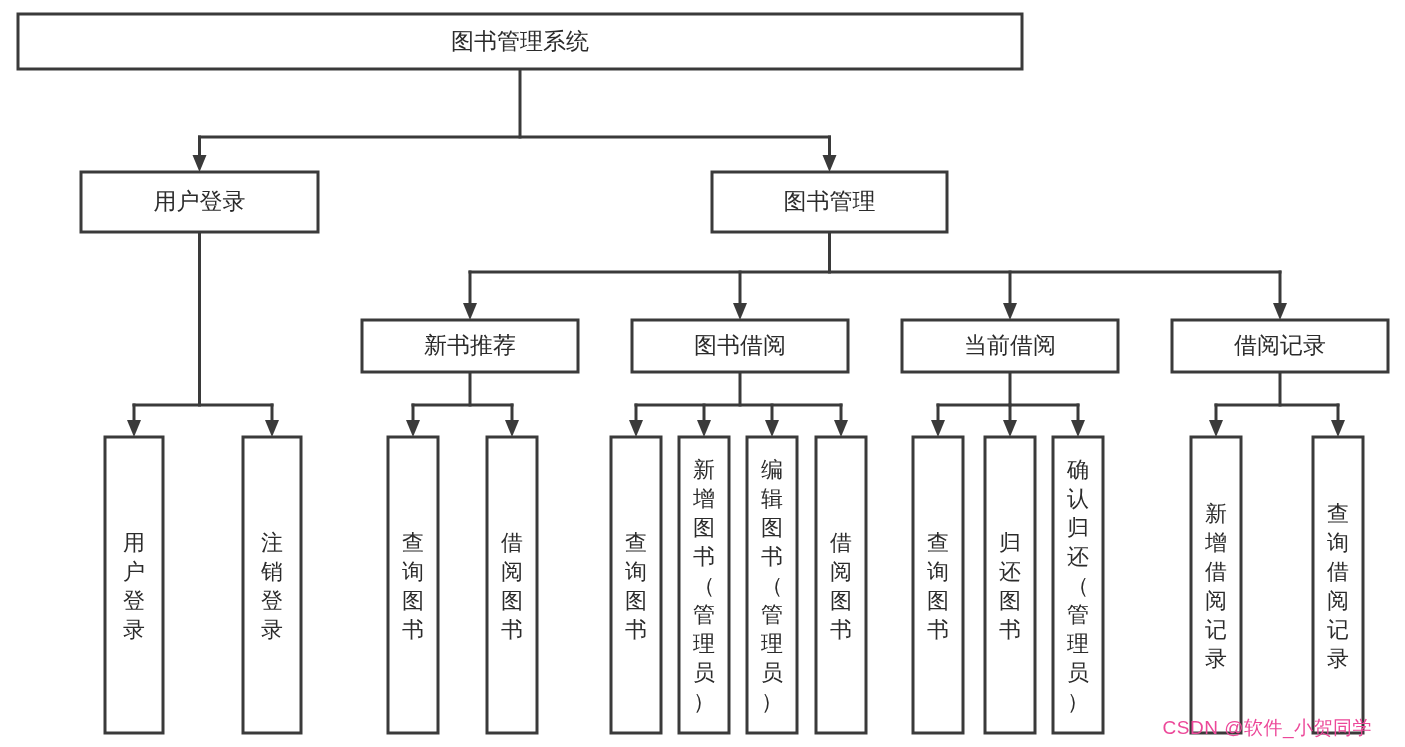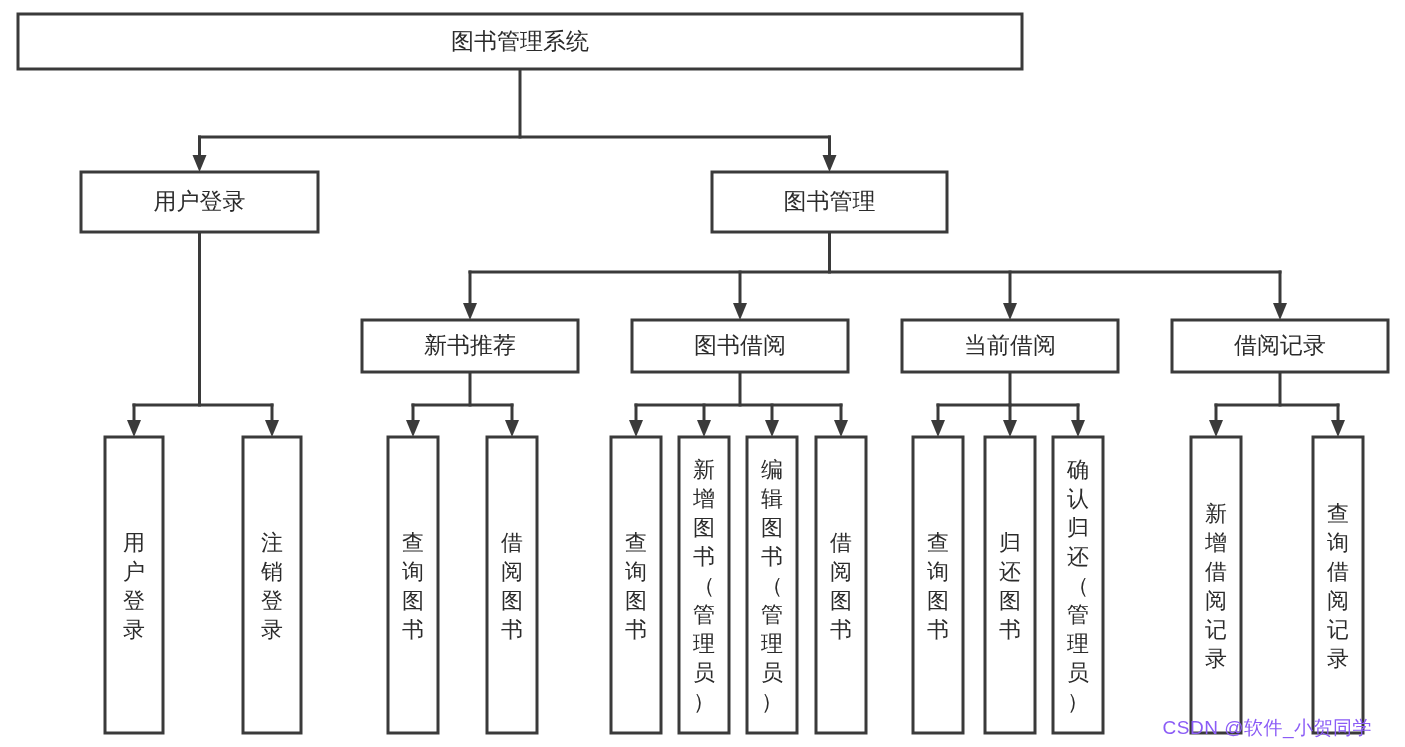--- a/index.html
+++ b/index.html
@@ -56,21 +56,21 @@
     font-size: 22px;
     fill: #2b2b2b;
     text-anchor: middle;
   }
   .watermark {
     position: absolute;
     right: 12px;
     bottom: 6px;
     font-family: "Liberation Sans", "DejaVu Sans", sans-serif;
     font-size: 19px;
-    color: #8b5cf6;
+    color: #ec4899;
     letter-spacing: 0.5px;
     user-select: none;
     pointer-events: none;
   }
 </style>
 </head>
 <body>
 
 <div id="diagram-root">
 

